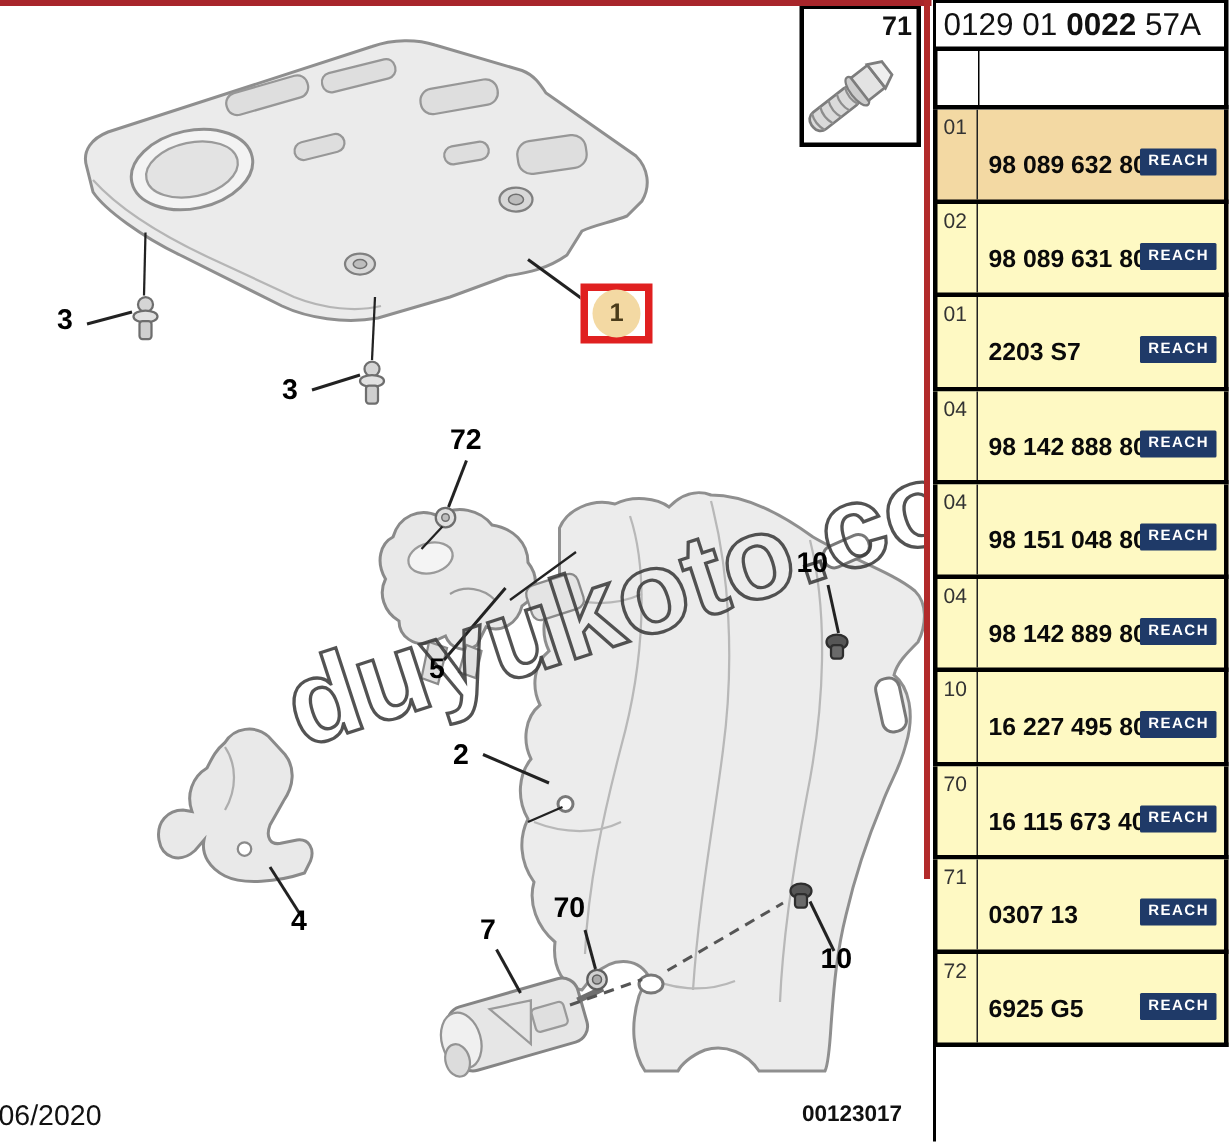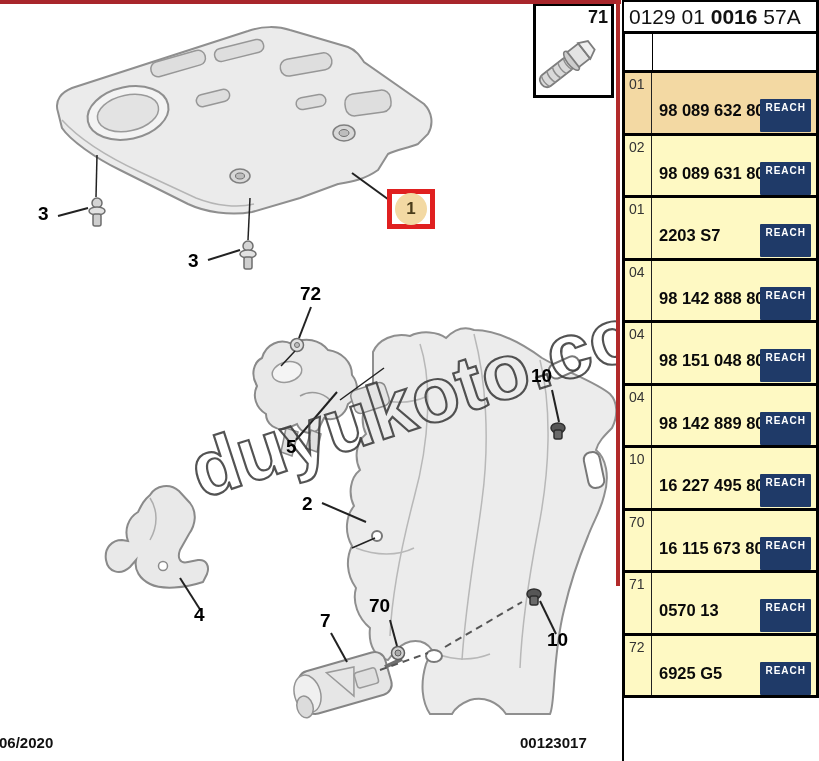--- a/index.html
+++ b/index.html
@@ -54,27 +54,27 @@
     width:27px;border-right:1px solid #222;font-size:14px;color:#333;
     padding:3px 0 2px 4px;box-sizing:border-box;flex:none;
   }
   .main-cell{flex:1;position:relative;}
   .part-no{
     position:absolute;left:7px;top:28px;font-weight:bold;font-size:16.5px;color:#0a0a0a;
     white-space:nowrap;
   }
   .reach{
     position:absolute;right:5px;top:26px;background:#1F3A68;color:#fff;
-    font-weight:bold;font-size:10px;letter-spacing:1px;padding:3px 5px 19px 5px;
+    font-weight:bold;font-size:10px;letter-spacing:1px;padding:3px 5px 4px 5px;
     border-radius:1px;cursor:pointer;
   }
   .below-line{position:absolute;left:0;top:698px;width:2px;height:63px;background:#000;}
   
-  .footer-date{position:absolute;left:-1px;top:734px;font-weight:bold;font-size:15px;}
-  .footer-doc{position:absolute;left:520px;top:734px;width:96px;text-align:left;font-weight:bold;font-size:15px;}
+  .footer-date{position:absolute;left:-1px;top:734px;font-weight:normal;font-size:19px;}
+  .footer-doc{position:absolute;left:520px;top:734px;width:96px;text-align:center;font-weight:bold;font-size:15px;}
 </style>
 </head>
 <body>
 
 <div class="diagram">
 
   <svg width="620" height="761" viewBox="0 0 620 761">
 
     <g>
       <path d="M58,112 C54,100 62,92 72,88 L248,31 C262,26 278,26 290,30 L348,47 C356,50 360,56 364,62
@@ -237,21 +237,21 @@
         <rect x="4" y="-9.5" width="14" height="19" fill="#e3e3e3" stroke="#7d7d7d" stroke-width="1.8"></rect>
         <path d="M18,-10 L27,-5.5 L27,5.5 L18,10 Z" fill="#efefef" stroke="#7d7d7d" stroke-width="1.8"></path>
         <line x1="18" y1="-10" x2="18" y2="10" stroke="#7d7d7d" stroke-width="1.2"></line>
       </g>
     </svg>
   </div>
 </div>
 
 <div class="right-panel">
   <div class="header-box">
-    <span>0129 01 </span><b>0016</b><span> 57A</span>
+    <span>0129 01 </span><b>0022</b><span> 57A</span>
   </div>
   <div class="empty-row">
       <span class="div"></span>
     </div>
 
   <div class="p-row hl">
     <div class="ref-cell">01</div>
     <div class="main-cell">
         <span class="part-no">98 089 632 80</span>
         <span class="reach">REACH</span>
@@ -295,28 +295,28 @@
   <div class="p-row">
     <div class="ref-cell">10</div>
     <div class="main-cell">
         <span class="part-no">16 227 495 80</span>
         <span class="reach">REACH</span>
       </div>
   </div>
   <div class="p-row">
     <div class="ref-cell">70</div>
     <div class="main-cell">
-        <span class="part-no">16 115 673 80</span>
+        <span class="part-no">16 115 673 40</span>
         <span class="reach">REACH</span>
       </div>
   </div>
   <div class="p-row">
     <div class="ref-cell">71</div>
     <div class="main-cell">
-        <span class="part-no">0570 13</span>
+        <span class="part-no">0307 13</span>
         <span class="reach">REACH</span>
       </div>
   </div>
   <div class="p-row">
     <div class="ref-cell">72</div>
     <div class="main-cell">
         <span class="part-no">6925 G5</span>
         <span class="reach">REACH</span>
       </div>
   </div>

